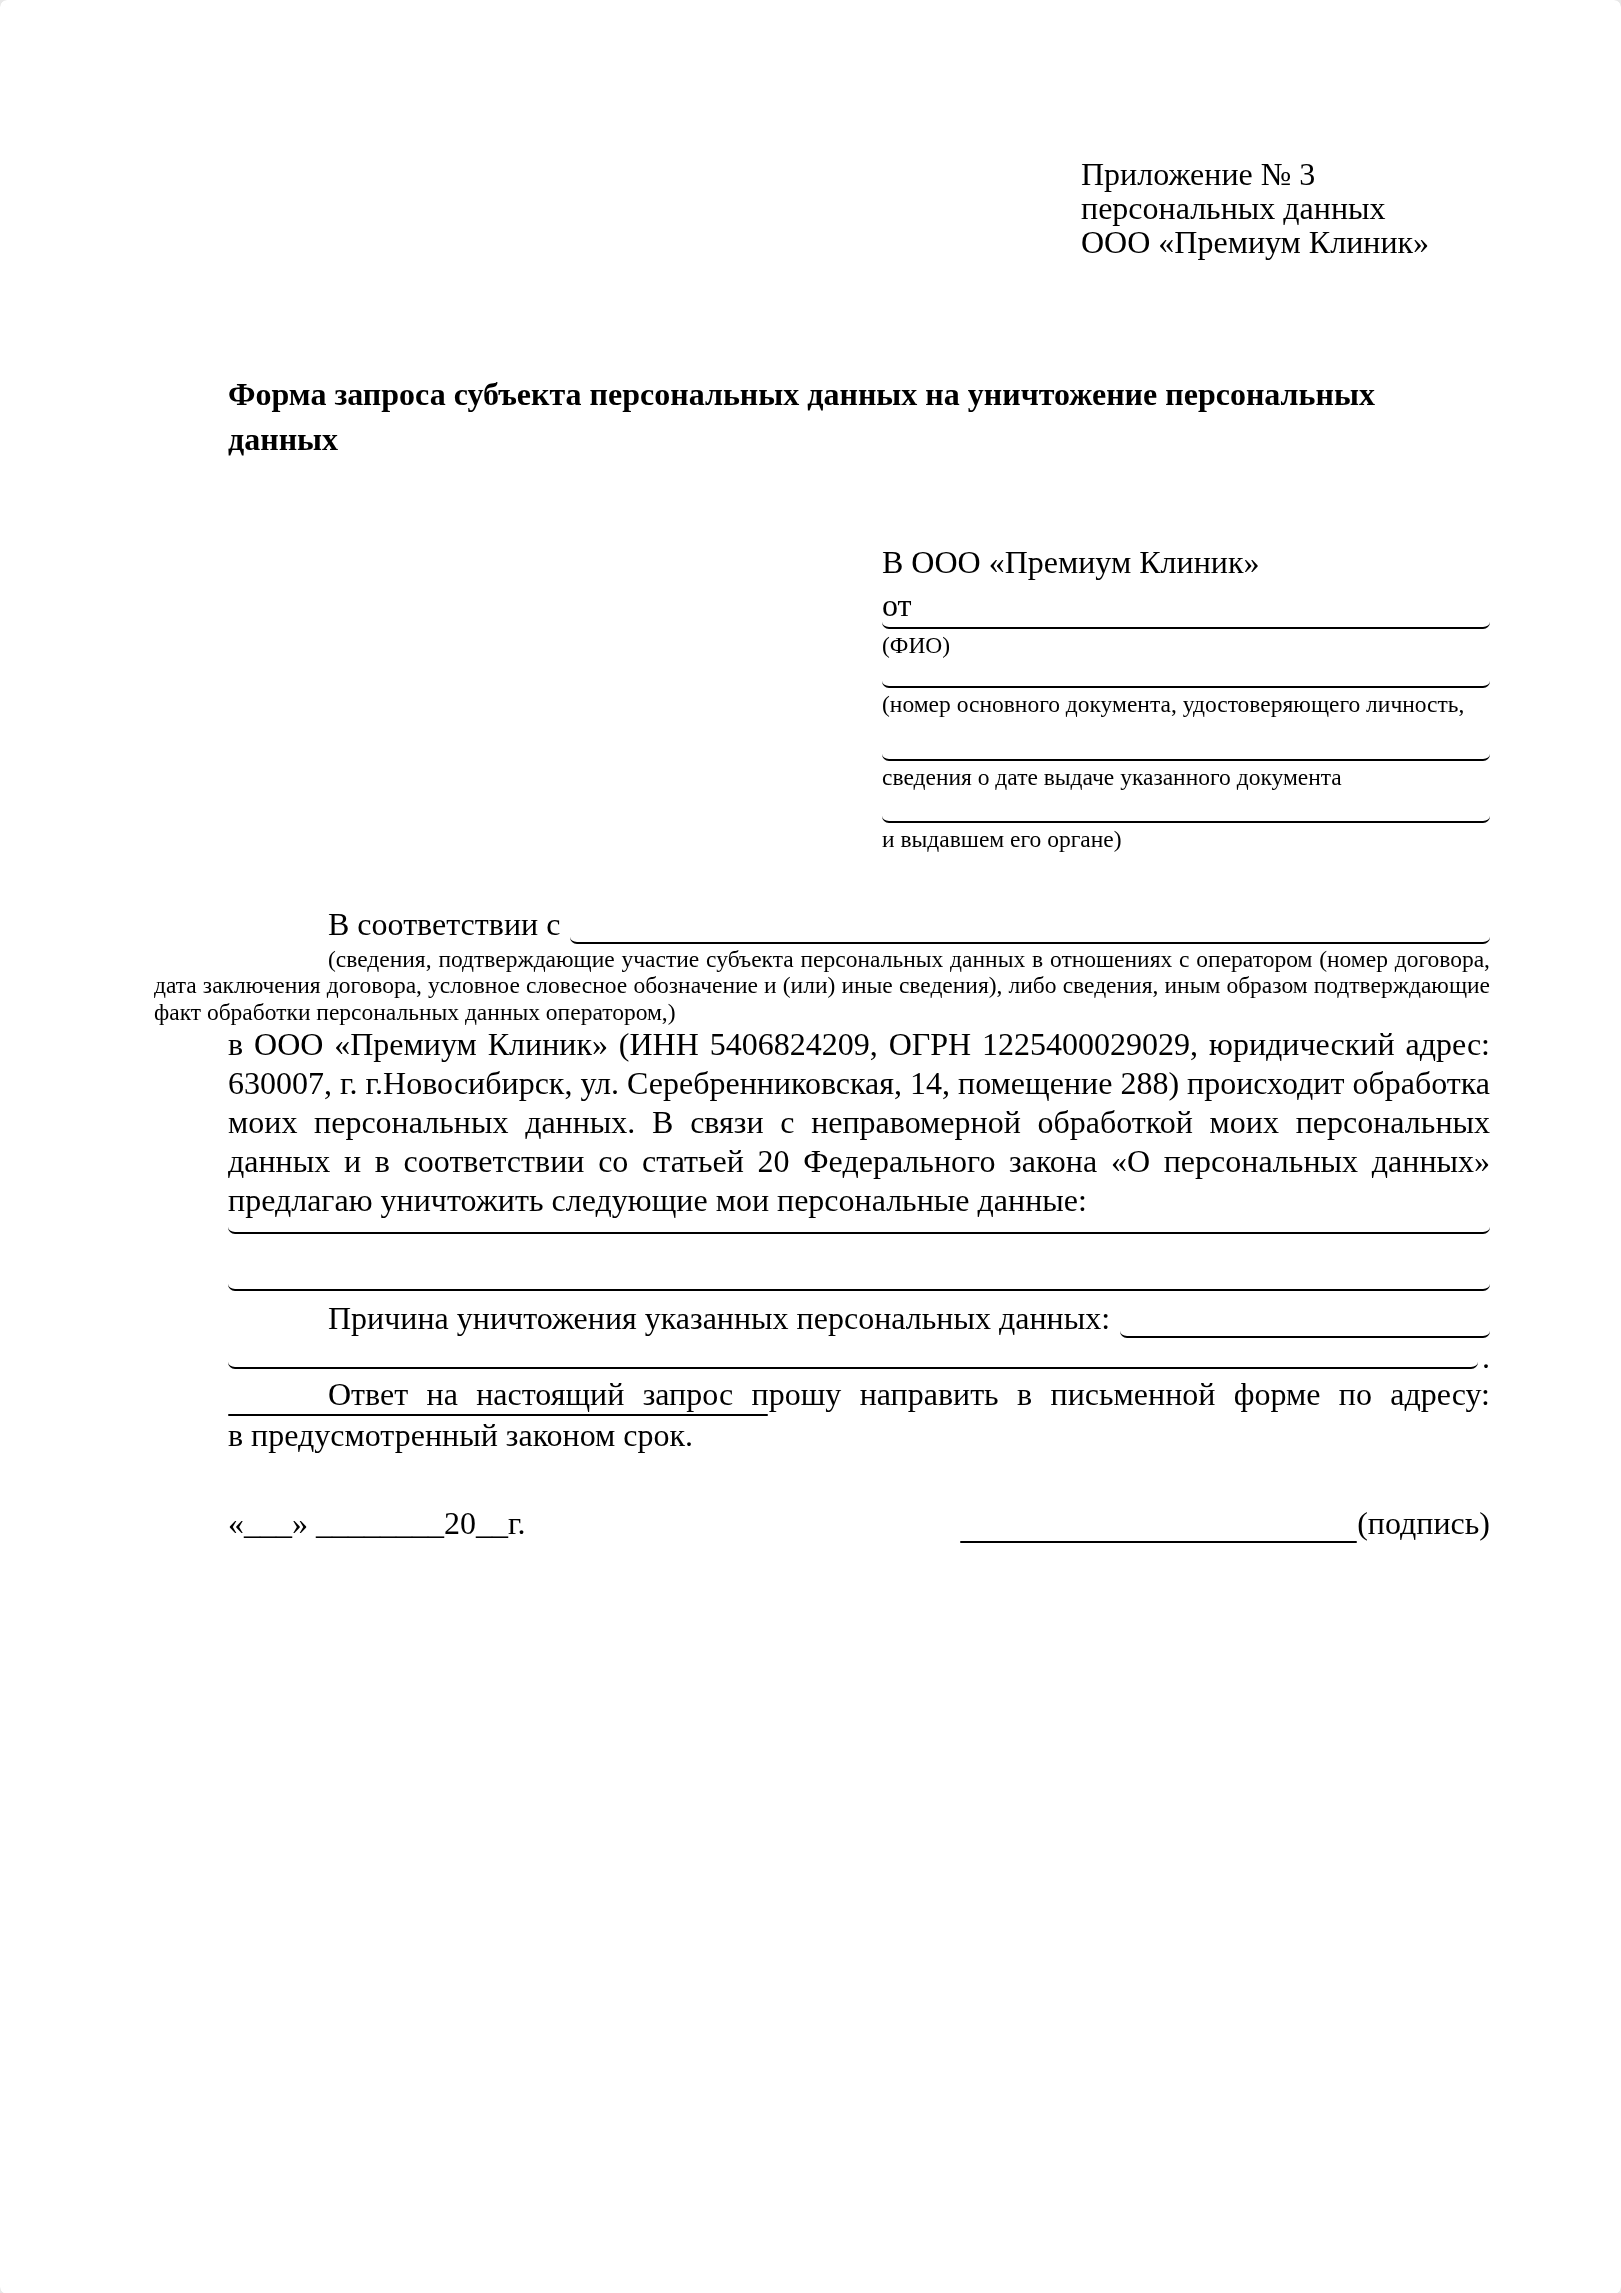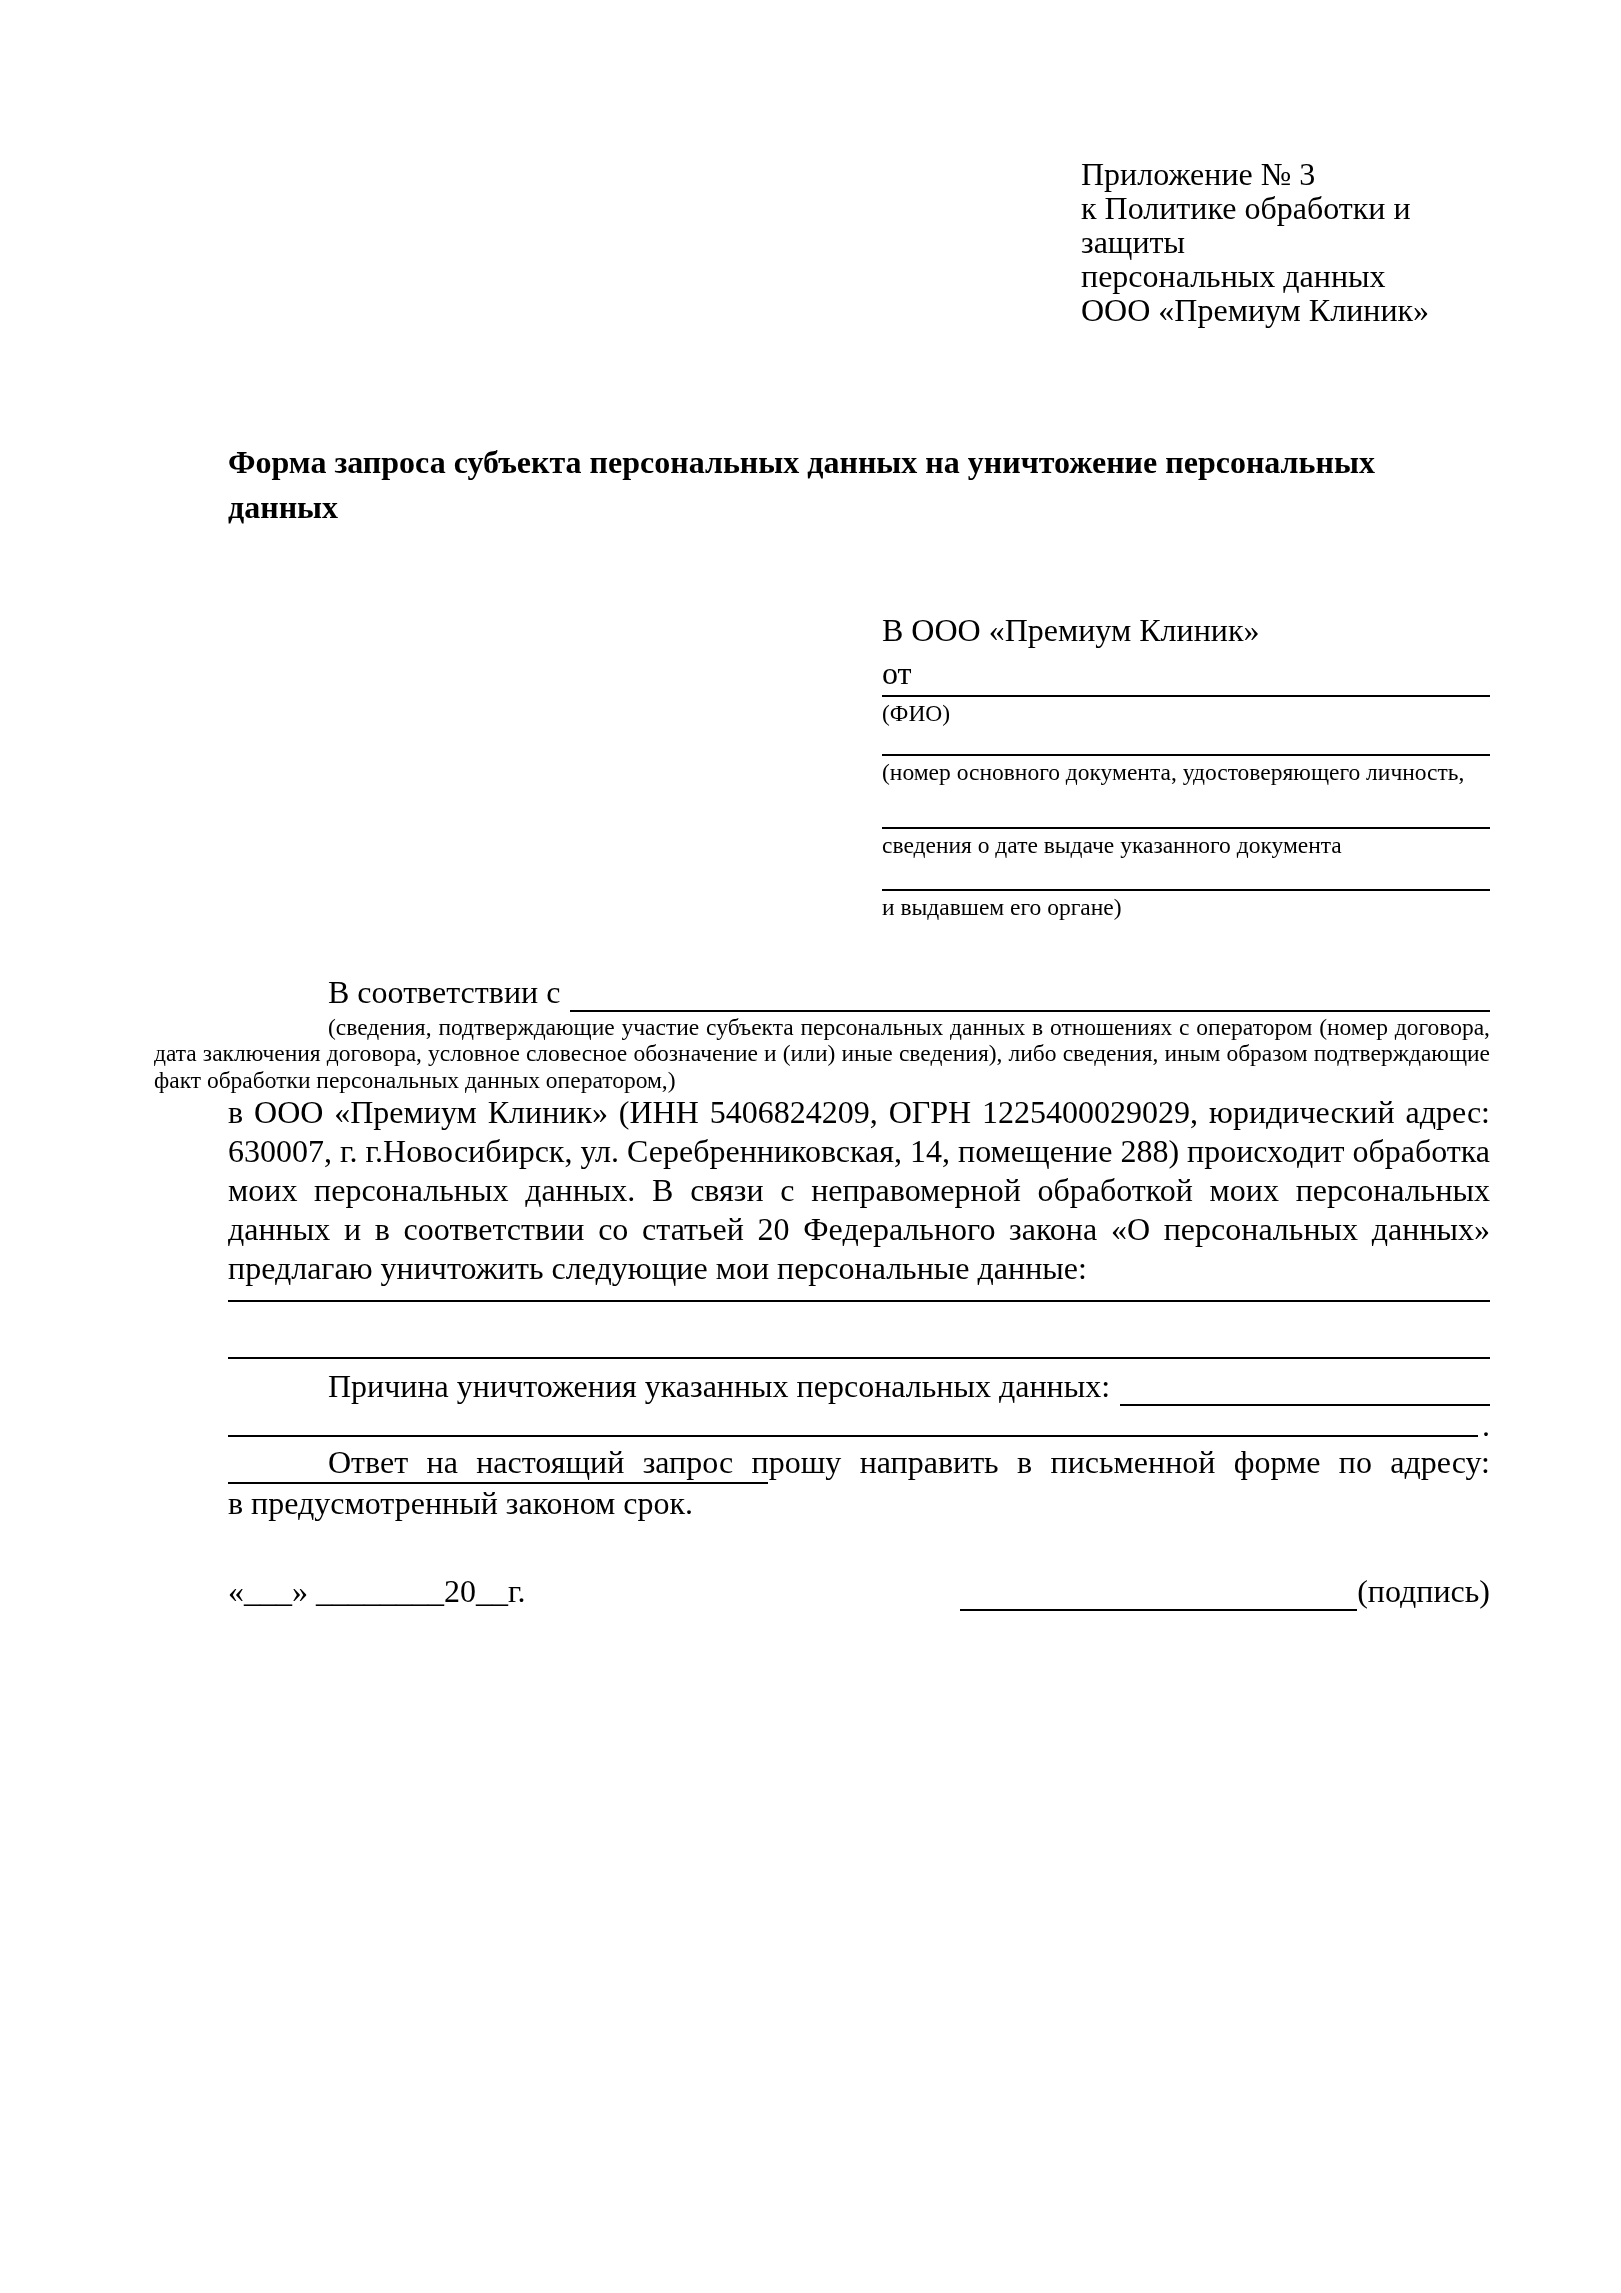--- a/index.html
+++ b/index.html
@@ -1,15 +1,15 @@
 <!DOCTYPE html>
 <html><head>
 <meta charset="utf-8">
 <style>
-  * { margin: 0; padding: 0; box-sizing: border-box; }
+  * { margin: 0; padding: 0; box-sizing: border-box; border-radius: 7px; }
   html, body { background: #e8e8e8; }
   .page {
     position: relative;
     width: 1621px;
     height: 2294px;
     background: #ffffff;
     color: #000000;
     font-family: "Liberation Serif", "DejaVu Serif", serif;
     font-size: 32px;
     line-height: 39px;
@@ -117,21 +117,20 @@
   .sig-line { width: 397px; border-bottom: 2.9px solid #000; }
   .sig-caption { white-space: nowrap; }
 </style>
 </head>
 <body>
 
 <div class="page">
 
   <div class="annex-block">
     <div>Приложение № 3</div>
-    <div>к Политике обработки и защиты</div>
     <div>персональных данных</div>
     <div>ООО «Премиум Клиник»</div>
   </div>
 
   <div class="doc-title">Форма запроса субъекта персональных данных на уничтожение персональных данных</div>
 
   <div class="addressee">
     <div class="addr-to">В ООО «Премиум Клиник»</div>
     <div class="addr-from">от</div>
     <div class="addr-caption">(ФИО)</div>

